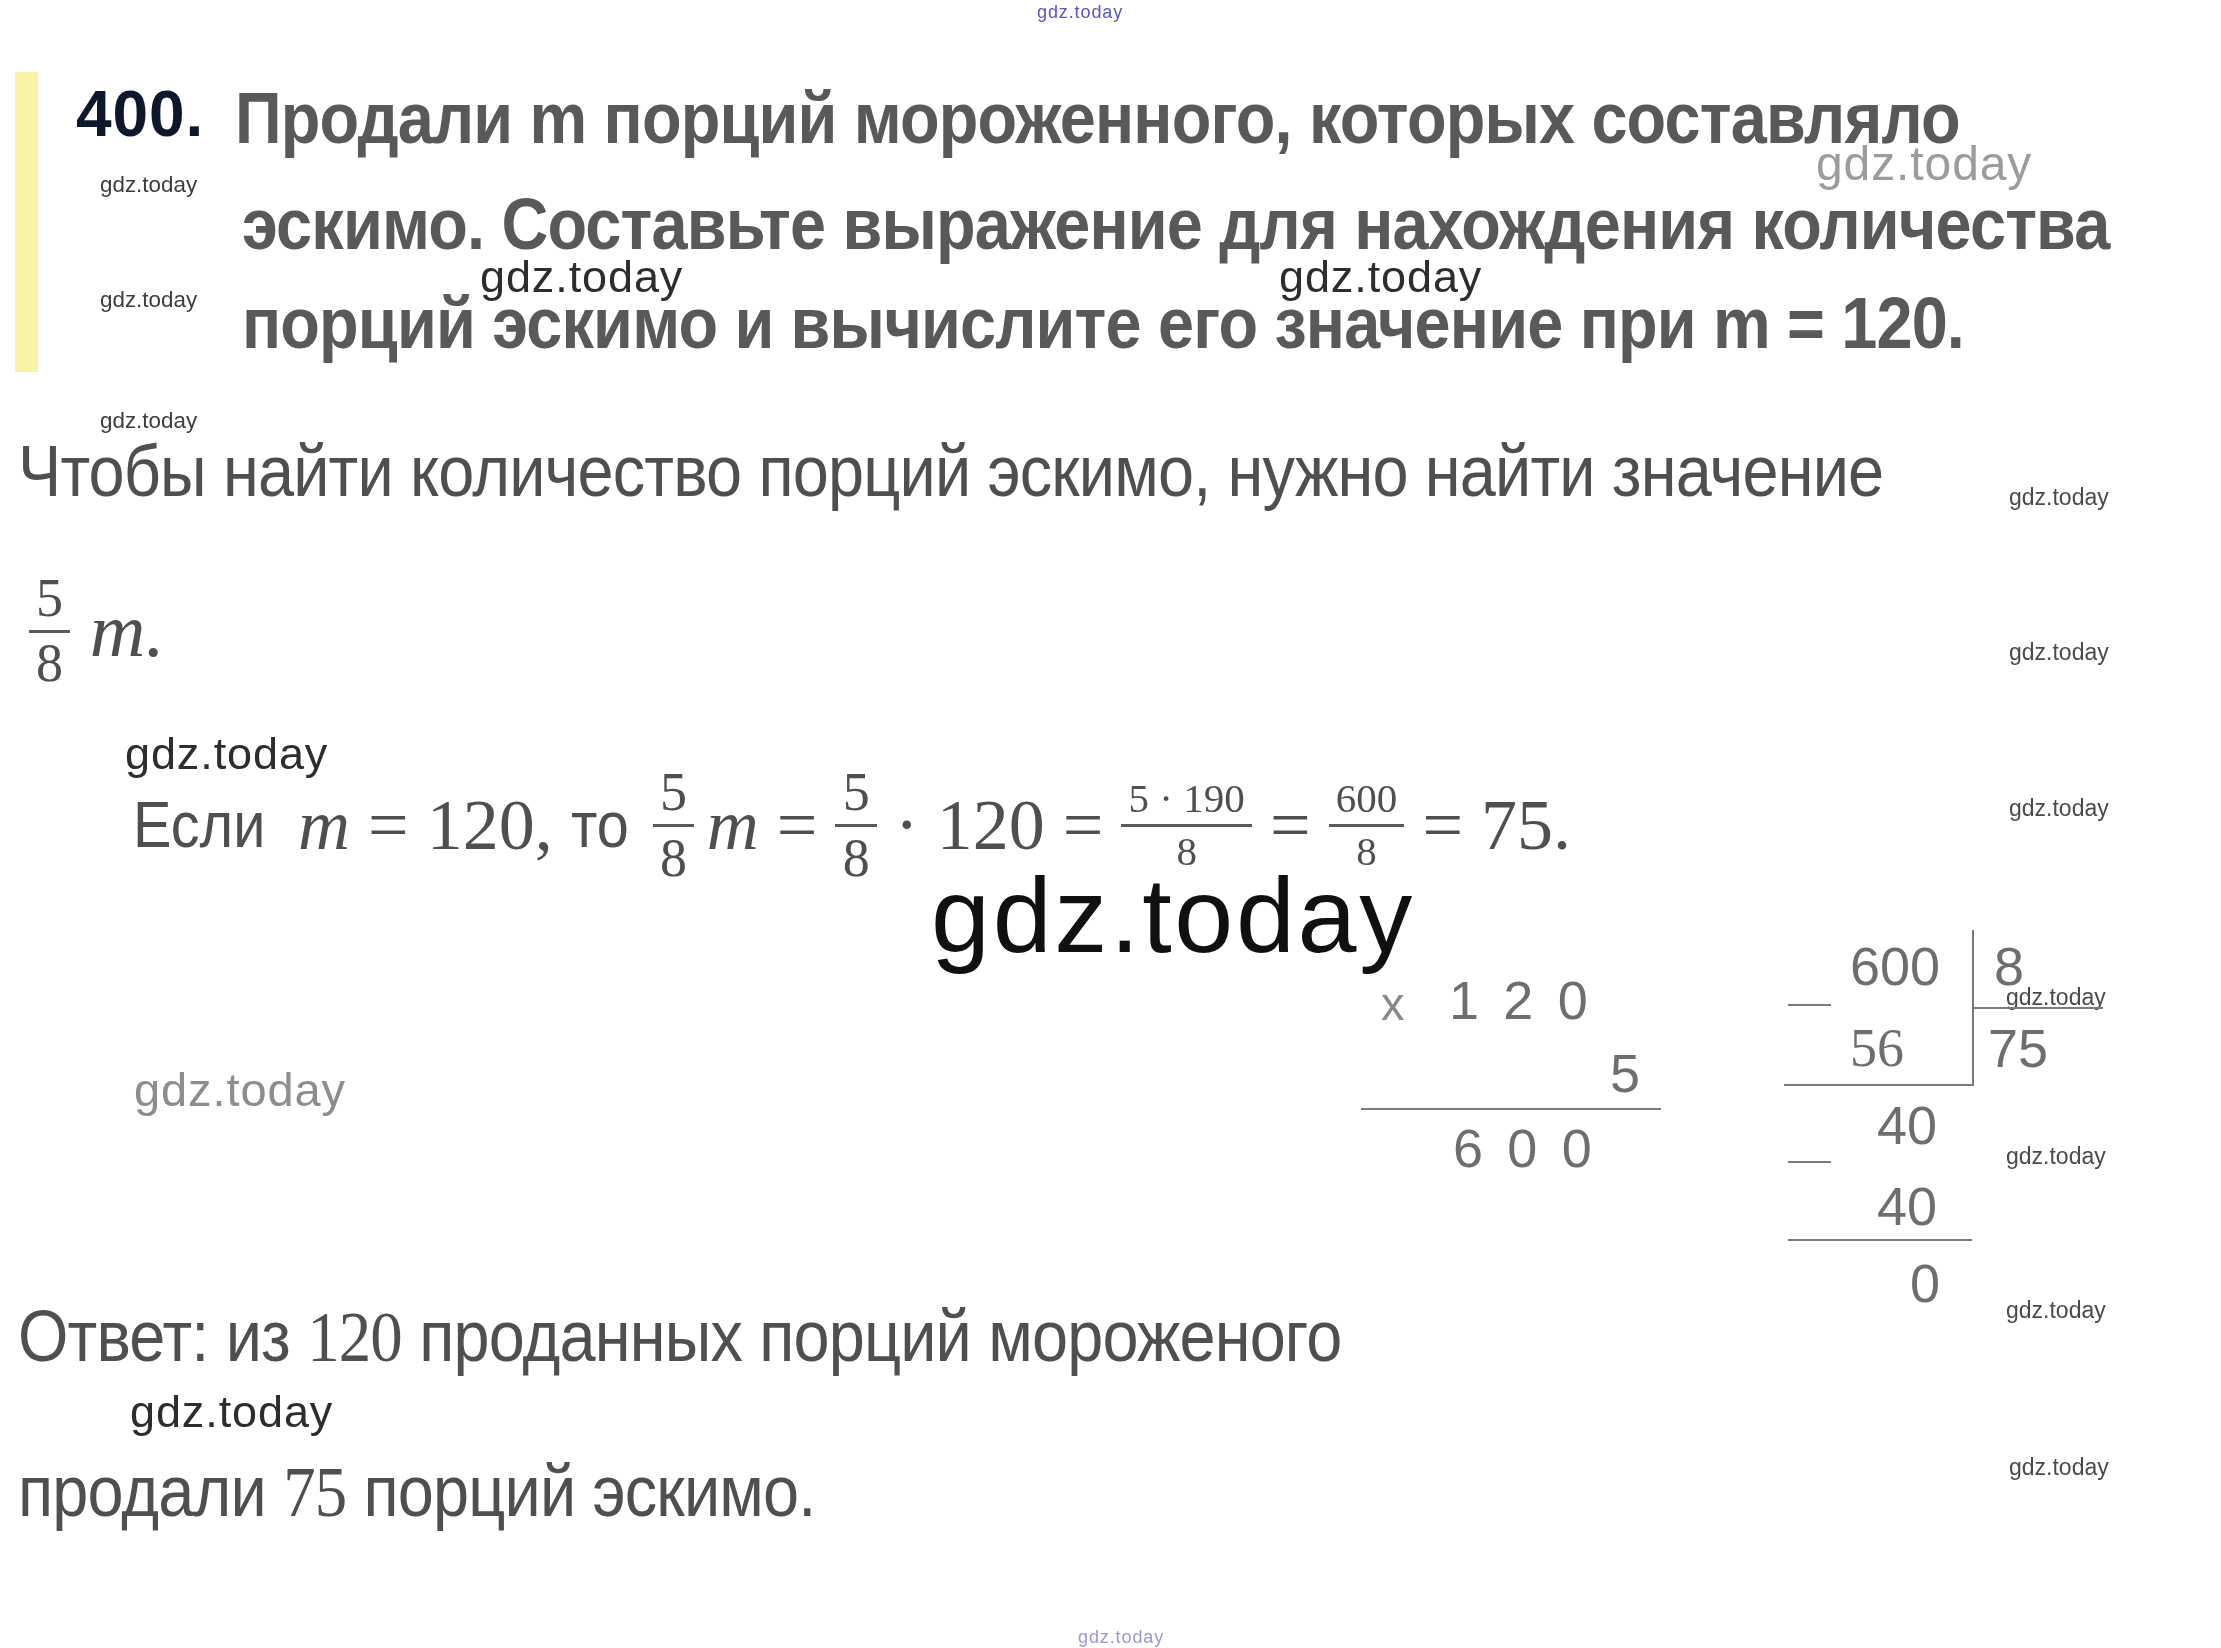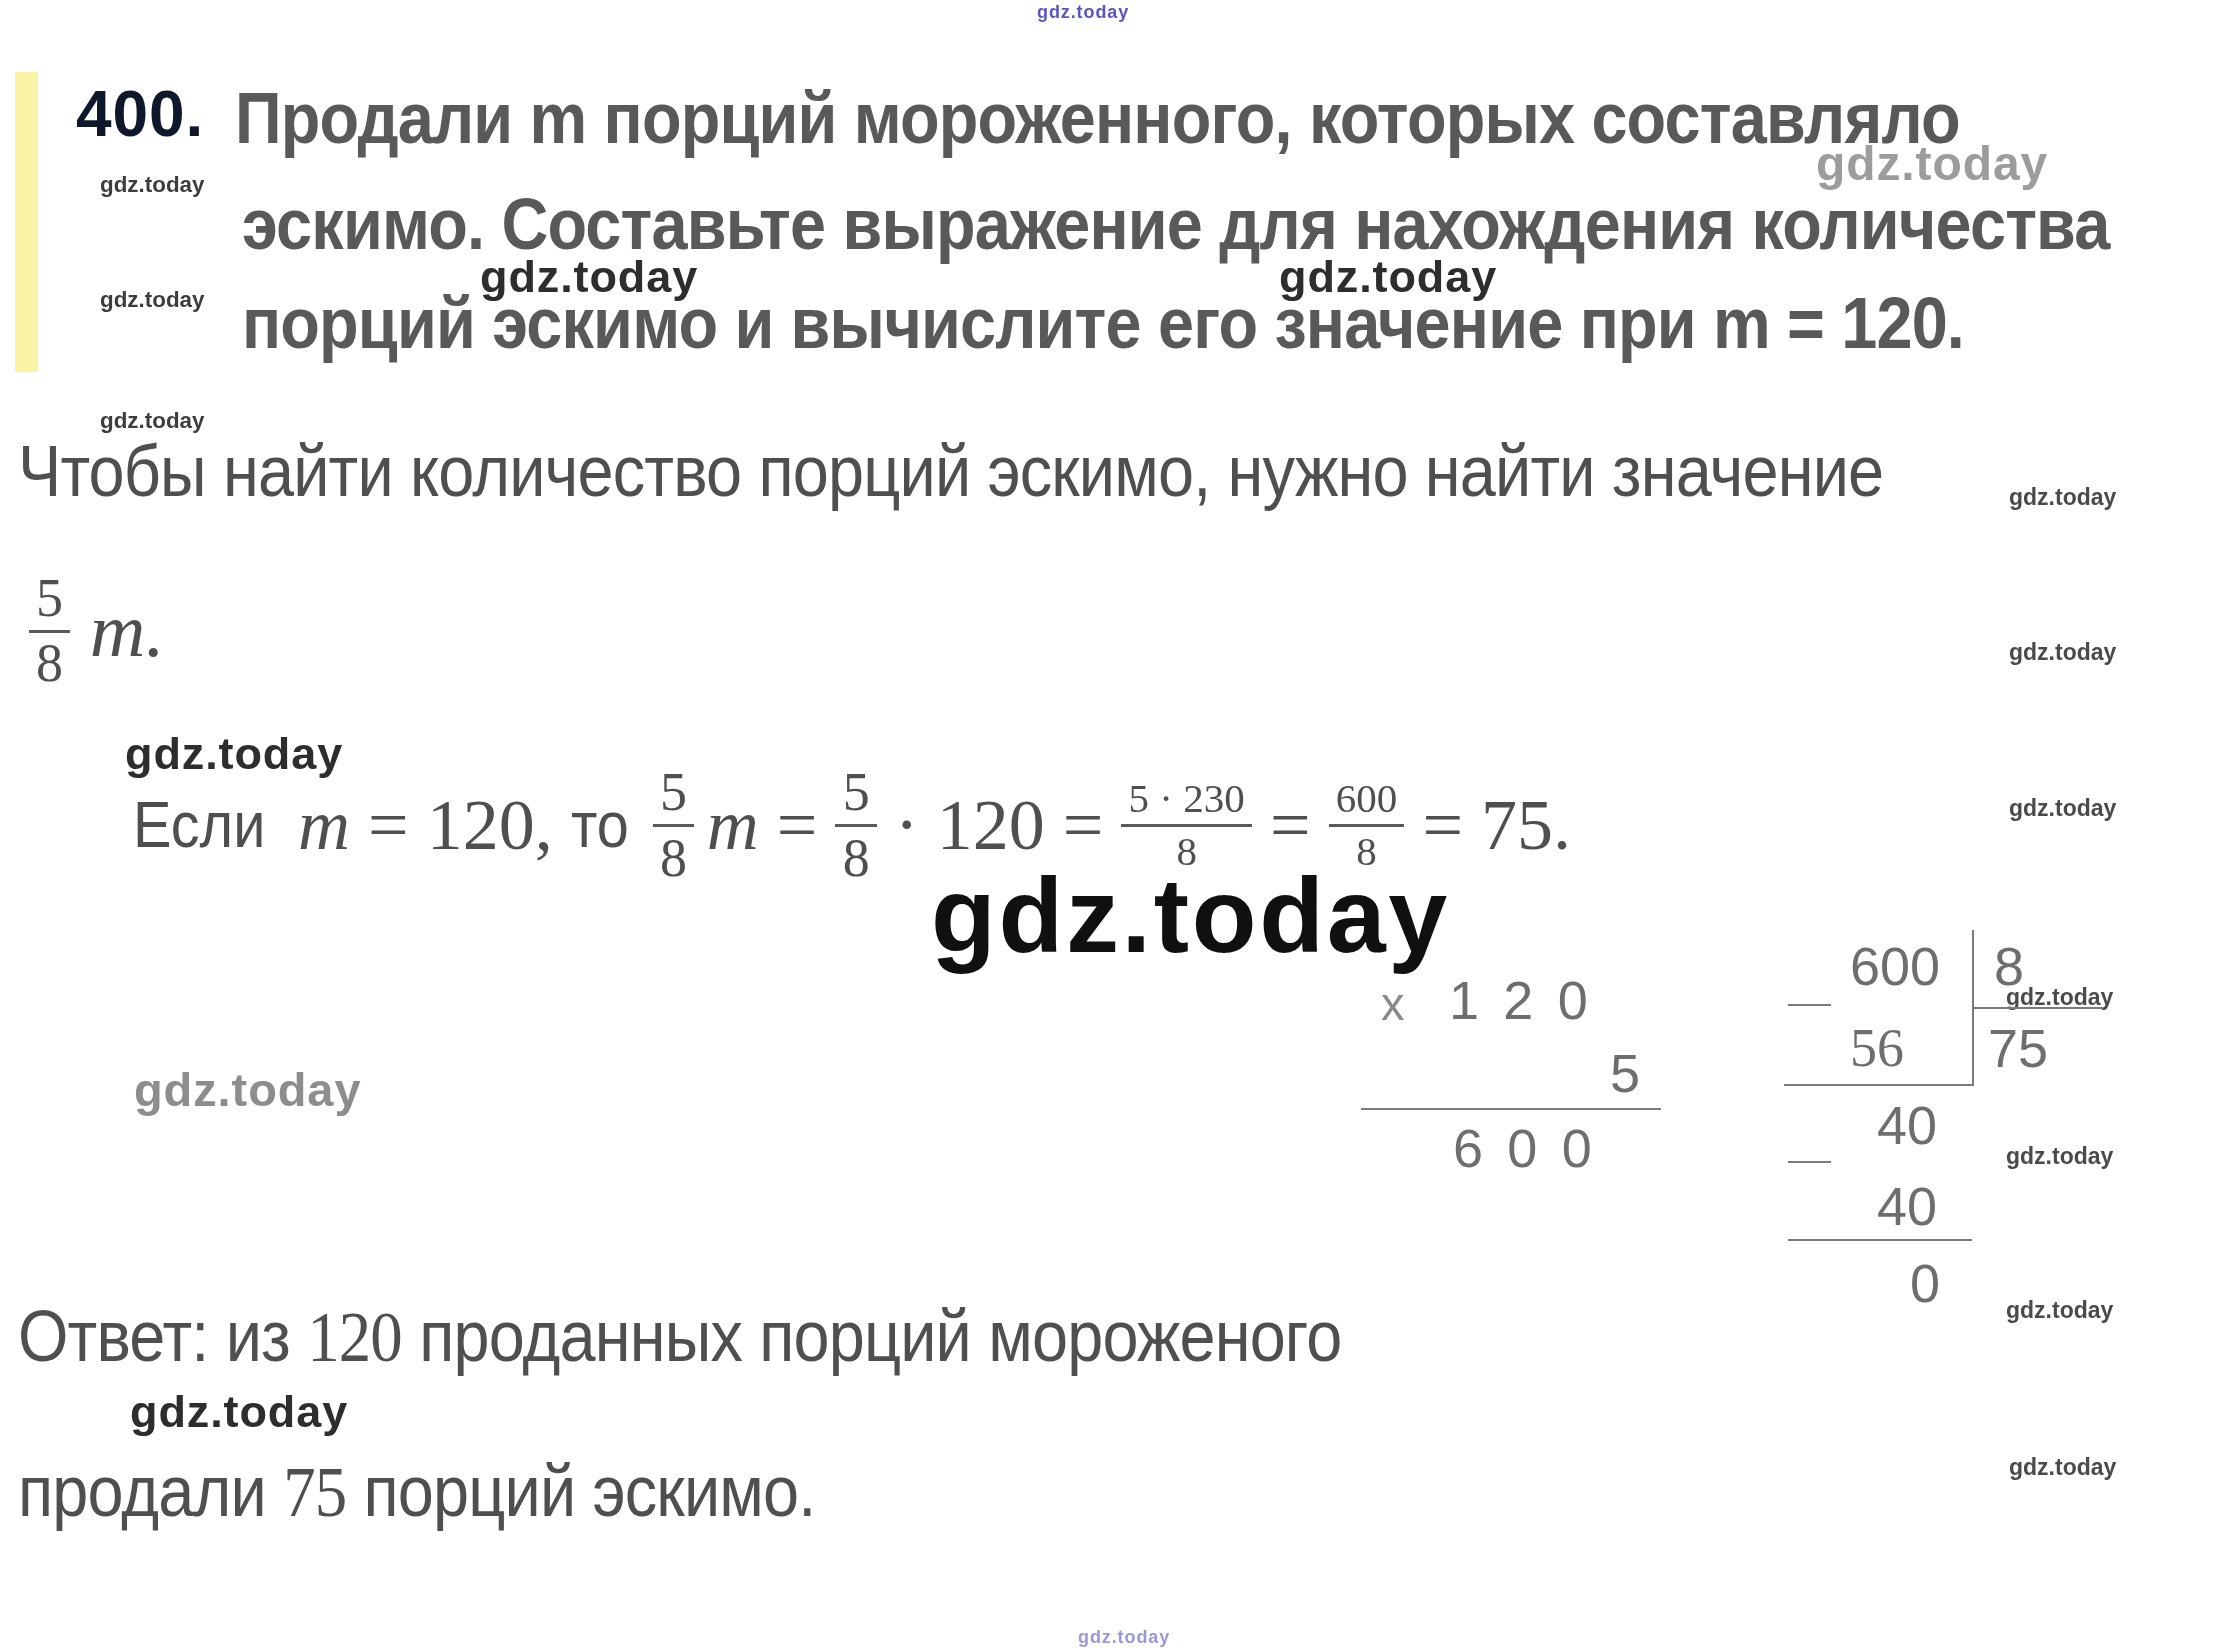--- a/index.html
+++ b/index.html
@@ -27,21 +27,21 @@
   .eqrow{display:flex;align-items:center;gap:18px;color:#4f4f4f;}
   .eq-sans{font-size:64px;color:#4f4f4f;}
   .eq-serif{font-family:"Liberation Serif",serif;font-size:72px;color:#4f4f4f;}
   
   .work{font-size:54px;color:#6e6e6e;}
   .spread{letter-spacing:0.45em;}
   .wline{position:absolute;border-top:2.7px solid #7a7a7a;}
   .vline{position:absolute;border-left:2.7px solid #7a7a7a;}
   .mult-sign{font-size:47px;color:#8a8a8a;}
   
-  .wm{position:absolute;line-height:1;white-space:nowrap;font-family:"Liberation Sans",sans-serif;font-weight:700;}
+  .wm{position:absolute;line-height:1;white-space:nowrap;font-family:"Liberation Sans",sans-serif;font-weight:400;}
   .wm-tiny{font-size:18px;color:#5a55c0;letter-spacing:0.9px;}
   .wm-small{font-size:22.4px;color:#3d3d3d;}
   .wm-rsmall{font-size:23px;color:#4a4a4a;}
   .wm-med{font-size:45px;color:#2d2d2d;letter-spacing:0.9px;}
   .wm-med-light{font-size:47px;color:#8d8d8d;letter-spacing:0.9px;}
   .wm-big-light{font-size:48px;color:#9c9c9c;letter-spacing:0.9px;}
   .wm-huge{font-size:106px;color:#101010;letter-spacing:2.7px;}
 </style>
 </head>
 <body>
@@ -99,21 +99,21 @@
       </span>
       <span class="eq-serif it" style="margin-left:-5.4px;">m</span>
       <span class="eq-serif">=</span>
       <span class="frac frac-lg">
         <span class="num">5</span>
         <span class="den">8</span>
       </span>
       <span class="eq-serif">· 120</span>
       <span class="eq-serif">=</span>
       <span class="frac frac-sm">
-        <span class="num">5 · 230</span>
+        <span class="num">5 · 190</span>
         <span class="den">8</span>
       </span>
       <span class="eq-serif">=</span>
       <span class="frac frac-sm">
         <span class="num">600</span>
         <span class="den">8</span>
       </span>
       <span class="eq-serif">=</span>
       <span class="eq-serif">75.</span>
     </div>

